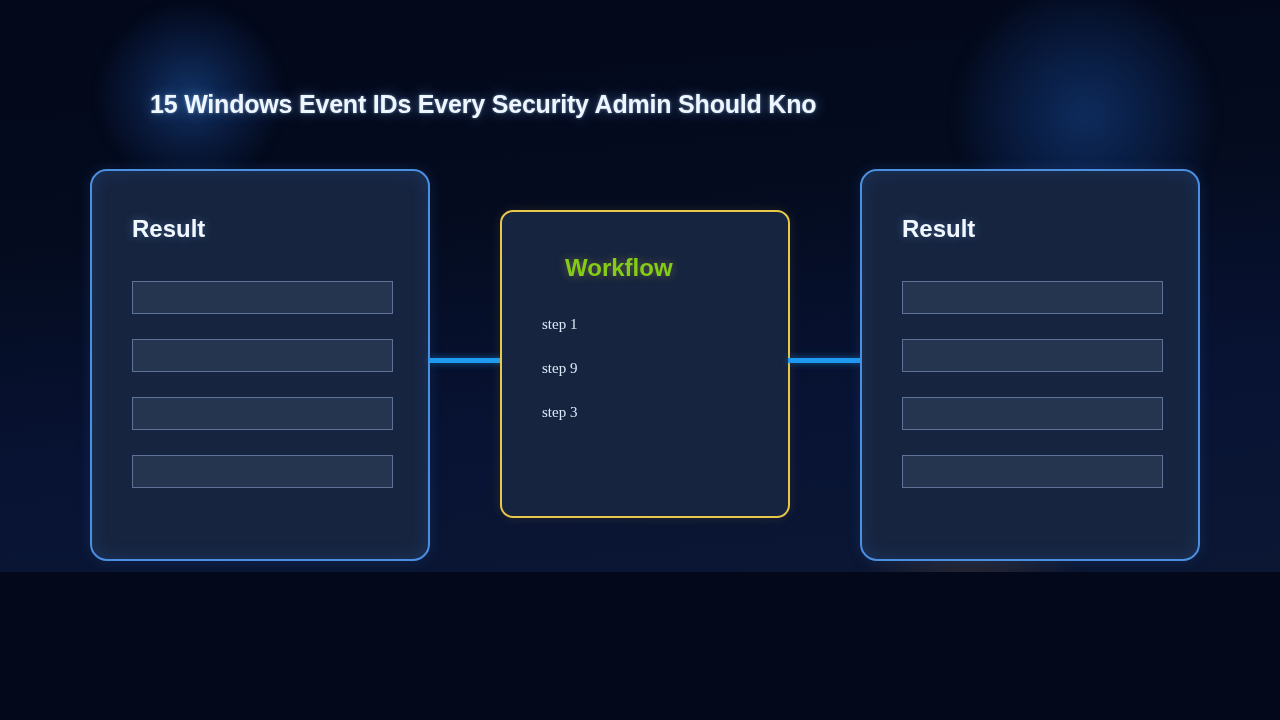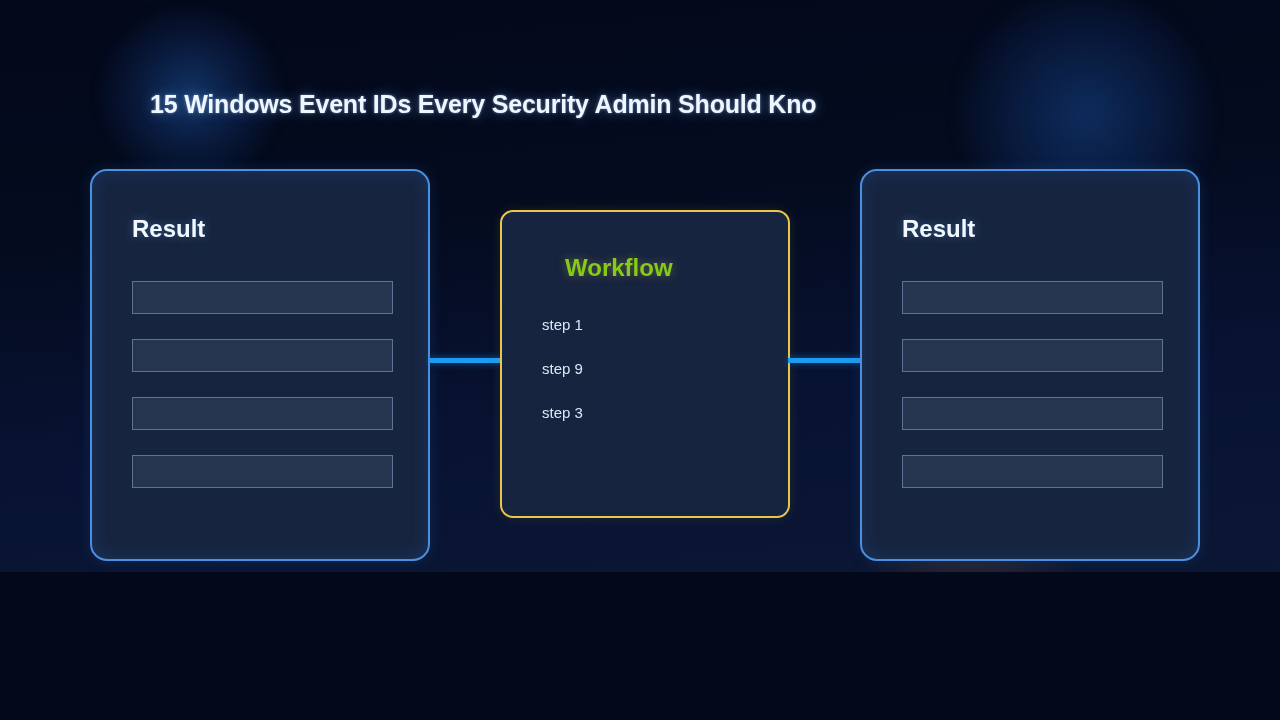--- a/index.html
+++ b/index.html
@@ -139,21 +139,21 @@
   }
   .row-item:last-child { margin-bottom: 0; }
 
   
   .steps {
     position: absolute;
     left: 40px;
     top: 105px;
   }
   .step-item {
-    font-family: Liberation Sans, sans-serif;
+    font-family: Liberation Serif, serif;
     font-size: 15px;
     color: #dbe8f7;
     line-height: 1;
     margin-bottom: 29px;
     white-space: nowrap;
   }
   .step-item:last-child { margin-bottom: 11px; }
 
   
   .connector {

